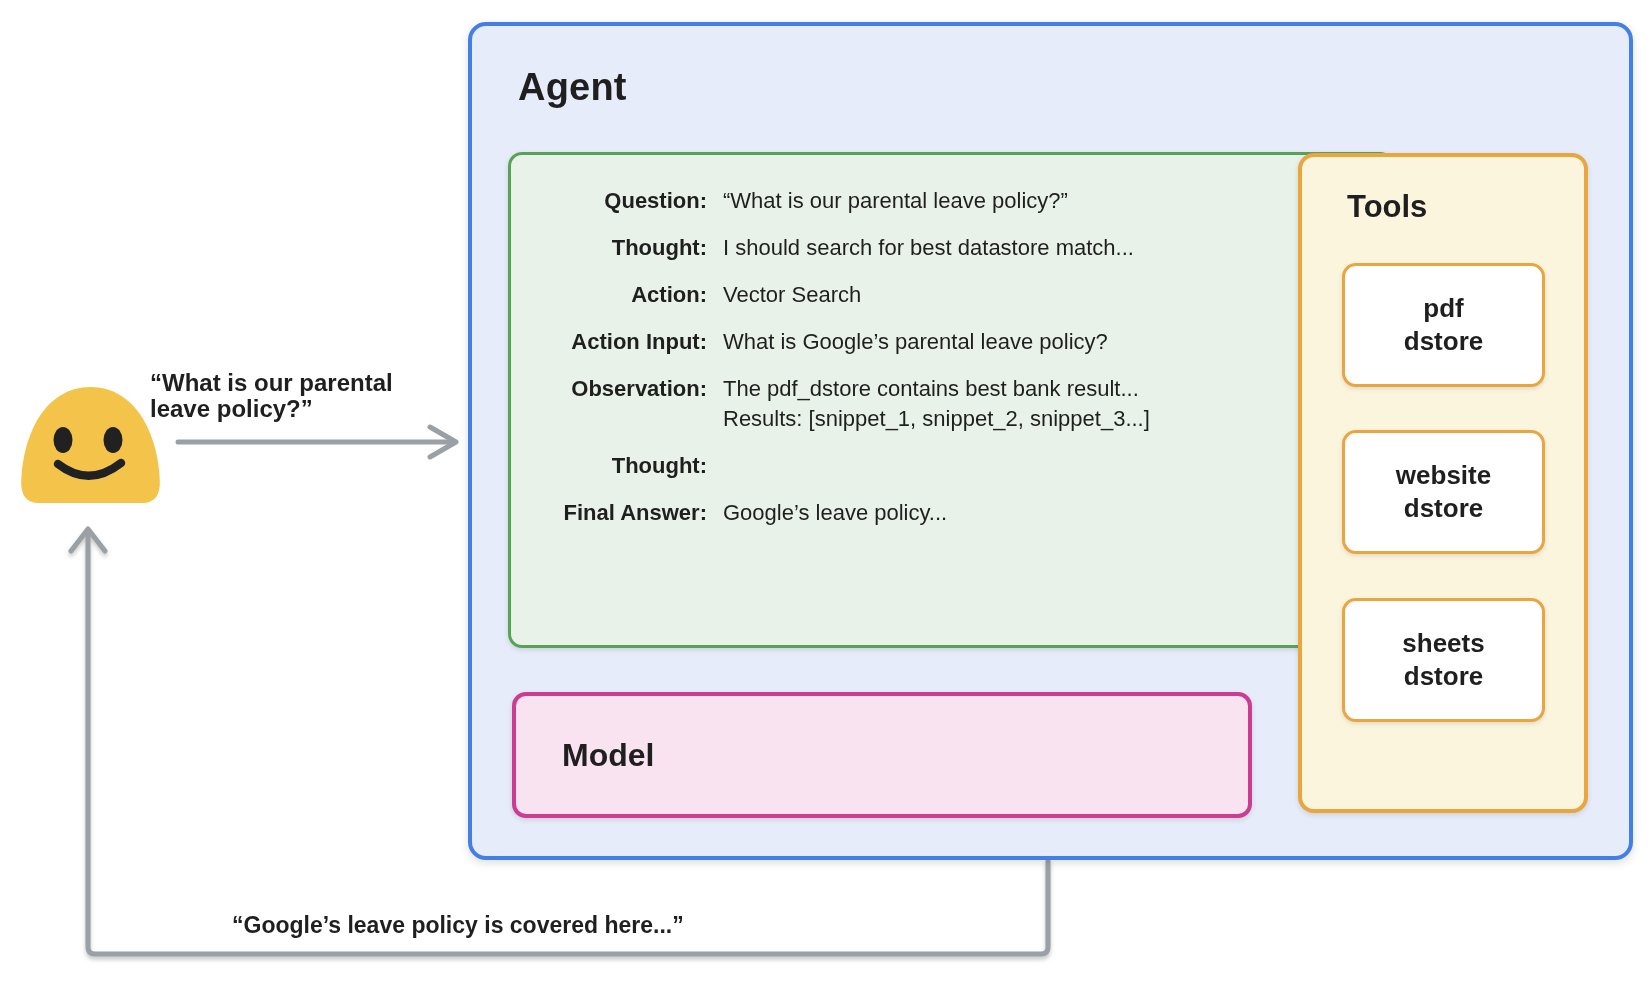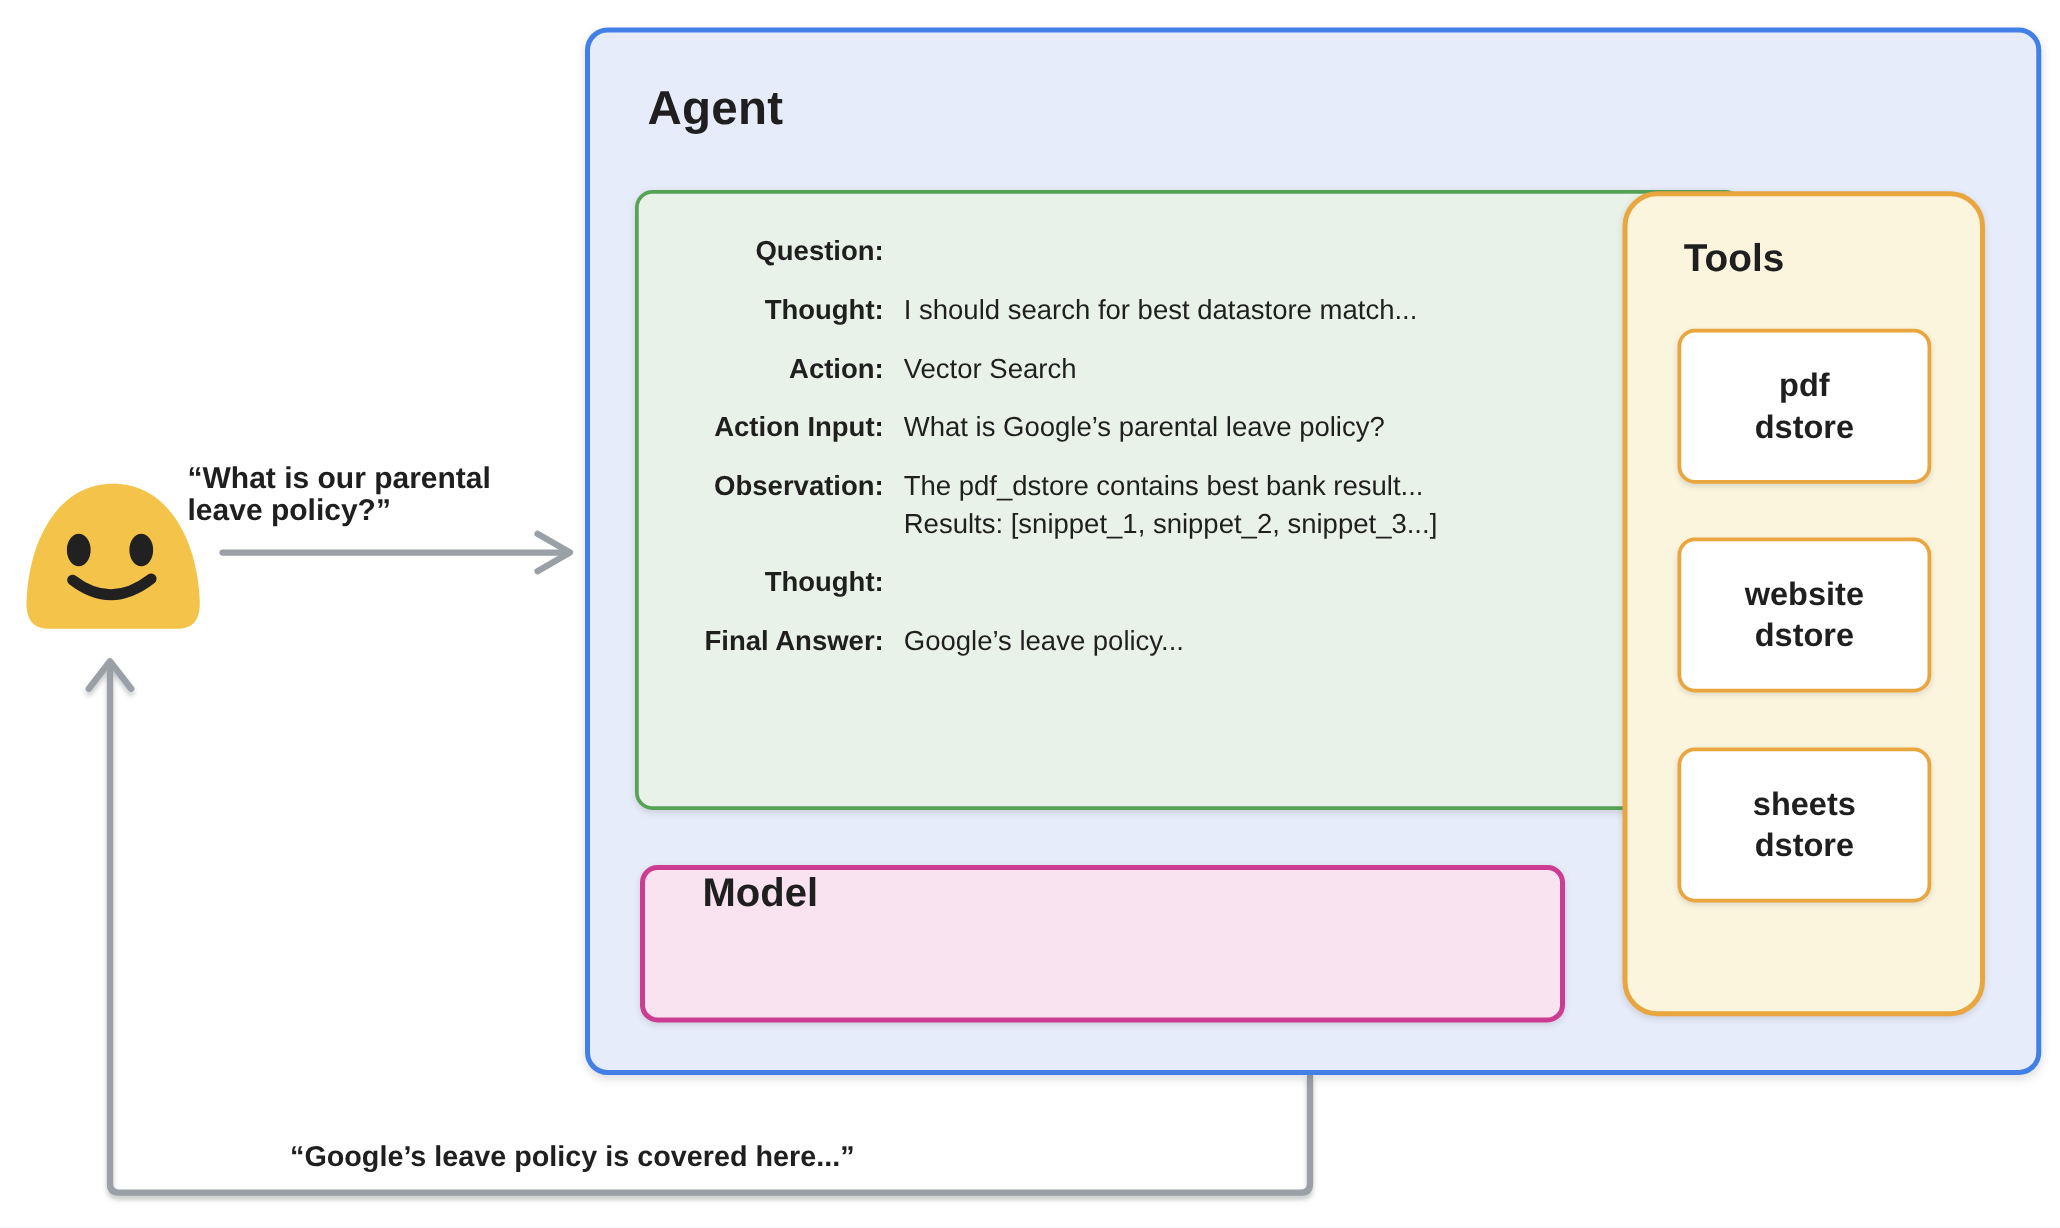--- a/index.html
+++ b/index.html
@@ -31,28 +31,28 @@
   }
   .sp-row{display:flex;font-size:22px;line-height:24px;}
   .sp-label{width:196px;flex-shrink:0;text-align:right;font-weight:700;}
   .sp-value{margin-left:16px;}
   .sp-value .line2{margin-top:6px;}
 
   .model-box{
     position:absolute;left:40px;top:666px;width:740px;height:126px;
     background:var(--model_fill);border:4px solid var(--model_border);
     border-radius:14px;box-shadow:0 2px 5px rgba(60,64,67,.16);
-    display:flex;
+    display:flex;align-items:center;
   }
   .model-title{margin-left:46px;font-size:32px;font-weight:600;}
 
   .tools-box{
     position:absolute;left:826px;top:127px;width:290px;height:660px;
     background:var(--tools_fill);border:4px solid var(--tools_border);
-    border-radius:28px;box-shadow:0 2px 5px rgba(60,64,67,.16);
+    border-radius:16px;box-shadow:0 2px 5px rgba(60,64,67,.16);
   }
   .tools-title{position:absolute;left:45px;top:32px;font-size:31px;font-weight:600;}
   .tool-item{
     position:absolute;left:40px;width:203px;height:124px;
     background:var(--item_fill);border:3.5px solid var(--tools_border);
     border-radius:14px;box-shadow:0 2px 4px rgba(60,64,67,.15);
     display:flex;flex-direction:column;align-items:center;justify-content:center;
     font-size:26px;line-height:33px;font-weight:700;text-align:center;
   }
   .tool-item.i0{top:106px;} .tool-item.i1{top:273px;} .tool-item.i2{top:441px;}
@@ -104,20 +104,21 @@
     <div>“What is our parental</div>
     <div>leave policy?”</div>
   </div>
 
   <div class="agent-box">
     <div class="agent-title">Agent</div>
 
     <div class="scratchpad">
       <div class="sp-row">
         <div class="sp-label">Question:</div>
+        <div class="sp-value">“What is our parental leave policy?”</div>
       </div>
       <div class="sp-row">
         <div class="sp-label">Thought:</div>
         <div class="sp-value">I should search for best datastore match...</div>
       </div>
       <div class="sp-row">
         <div class="sp-label">Action:</div>
         <div class="sp-value">Vector Search</div>
       </div>
       <div class="sp-row">

